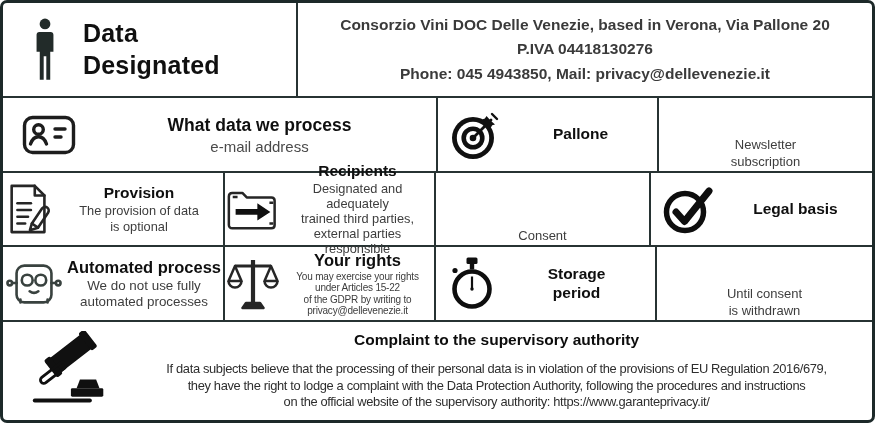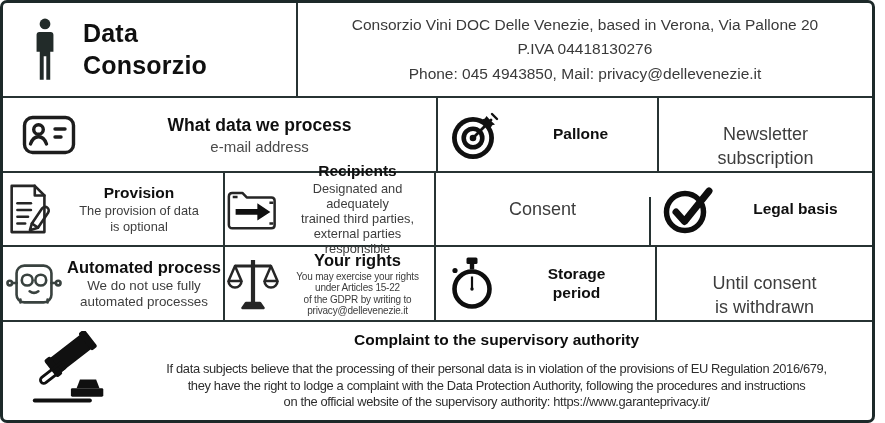--- a/index.html
+++ b/index.html
@@ -26,27 +26,27 @@
   .r3 { height: 74px; }
   .r4 { height: 75px; }
   .row-complaint { flex: 1; align-items: center; }
   .cell { display: flex; align-items: center; border-right: 2px solid #273333; }
   .cell:last-child { border-right: none; }
   .icon { display: flex; align-items: center; justify-content: center; flex: 0 0 auto; }
 
   
   .header-left { width: 295px; padding-left: 24px; gap: 20px; }
   .dc-title { font-size: 25px; font-weight: bold; color: #101010; line-height: 1.26; letter-spacing: 0.2px; }
-  .header-right { flex: 1; flex-direction: column; justify-content: center; text-align: center; font-size: 15.5px; color: #3a3a3a; line-height: 1.55; }
+  .header-right { flex: 1; flex-direction: column; justify-content: center; text-align: center; font-size: 15.5px; color: #3a3a3a; line-height: 1.55; font-weight: bold; }
 
   
   .c1 { width: 222px; }
   .c2 { width: 211px; }
   .c3 { width: 221px; }
-  .c4 { flex: 1; flex-direction: column; justify-content: flex-start; text-align: center; font-size: 18px; color: #3d3d3d; line-height: 1.35; margin-top: 24px; }
+  .c4 { flex: 1; flex-direction: column; justify-content: flex-end; text-align: center; font-size: 13px; color: #3d3d3d; line-height: 1.35; }
   .c-what { width: 435px; padding-left: 18px; }
   .c-what .icon { margin-right: 6px; }
   .what-text { flex: 1; text-align: center; }
   .what-title { font-size: 17.5px; font-weight: bold; color: #0f0f0f; margin-bottom: 2px; }
   .what-sub { font-size: 15px; color: #4a4a4a; }
   .c-label { padding-left: 10px; }
   .label-text { flex: 1; text-align: center; font-size: 15.5px; font-weight: bold; color: #0f0f0f; line-height: 1.2; }
   .cell-block { padding-left: 0; }
   .block-text { flex: 1; text-align: center; }
   .block-title { font-size: 15.5px; font-weight: bold; color: #0f0f0f; margin-bottom: 1px; }
@@ -70,21 +70,21 @@
   <div class="row row-header">
     <div class="cell header-left">
       <span class="icon">
         <svg width="36" height="64" viewBox="0 0 24 44" fill="#222b29">
           <circle cx="12" cy="4.1" r="3.7"></circle>
           <path d="M8.1 9.6 h7.8 c1.2 0 1.9 .8 1.9 2 V23.2 h-2.2 V42.5 h-2.7 V26.3 h-1.8 V42.5 H8.4 V23.2 H6.2 V11.6 c0-1.2 .7-2 1.9-2 z"></path>
         </svg>
       </span>
       <div class="dc-title">
         <div>Data</div>
-        <div>Consorzio</div>
+        <div>Designated</div>
       </div>
     </div>
     <div class="cell header-right">
       <div>Consorzio Vini DOC Delle Venezie, based in Verona, Via Pallone 20</div>
       <div>P.IVA 04418130276</div>
       <div>Phone: 045 4943850, Mail: privacy@dellevenezie.it</div>
     </div>
   </div>
 
   <div class="row r2">

